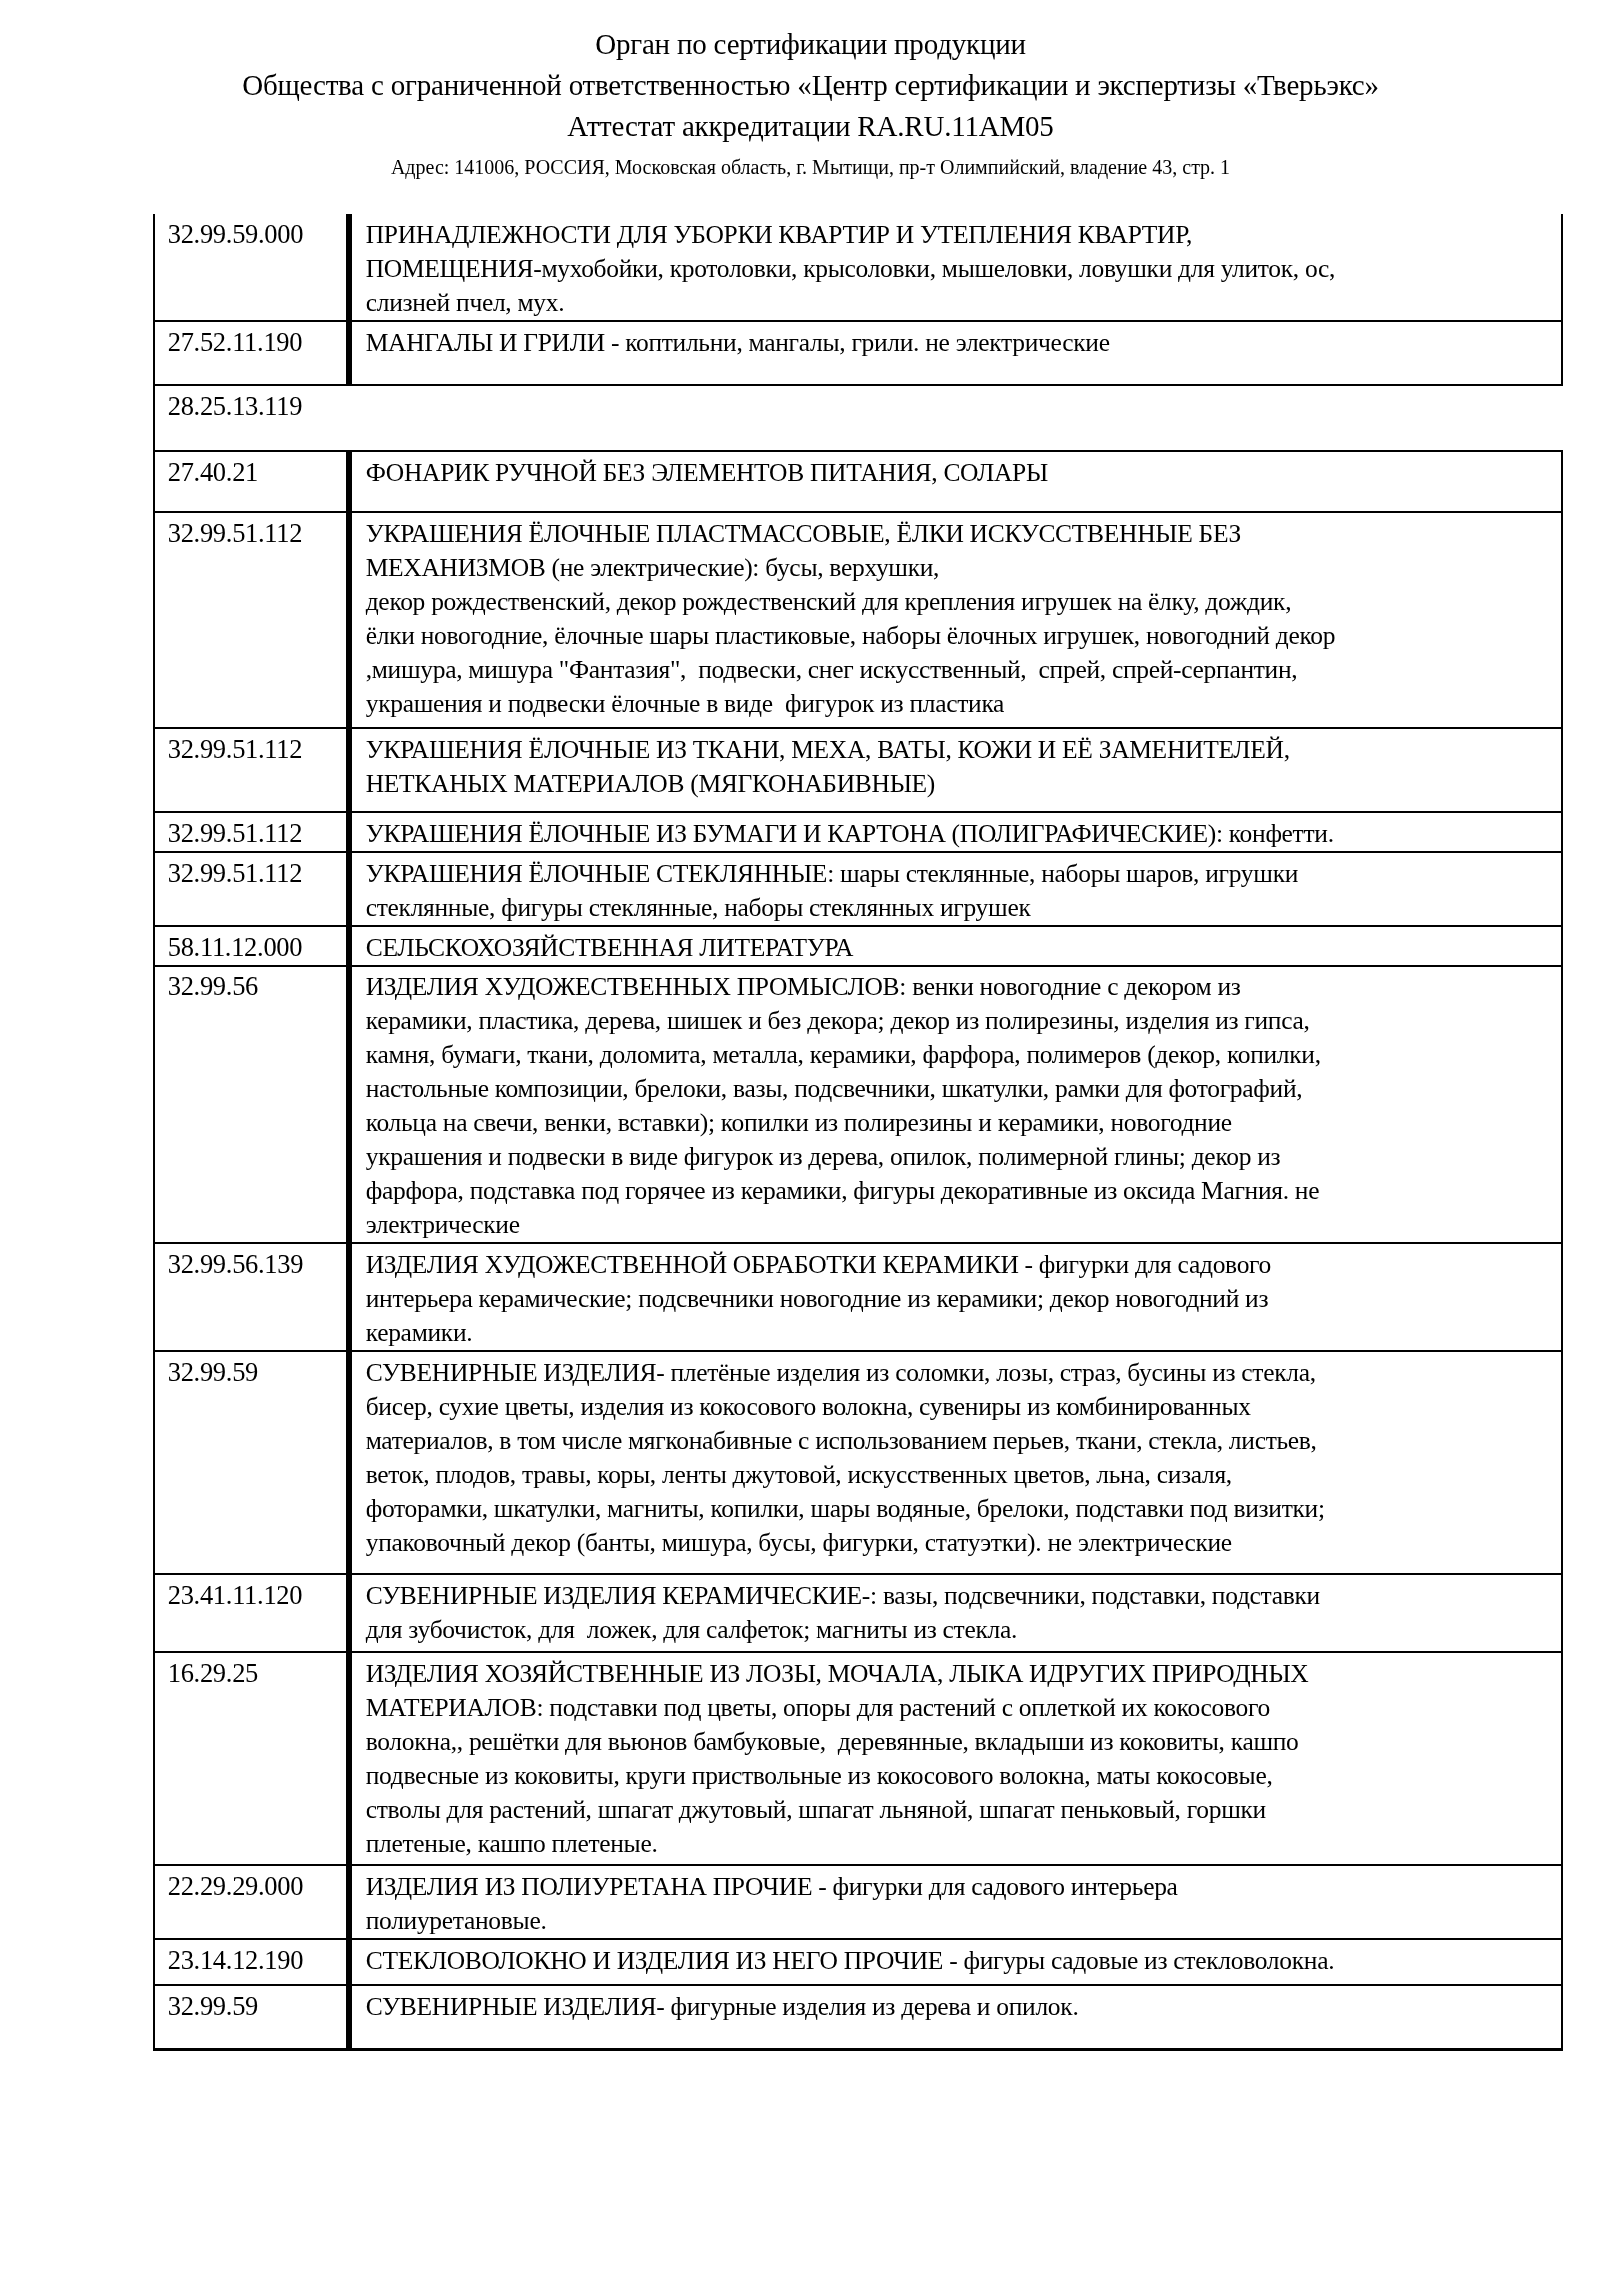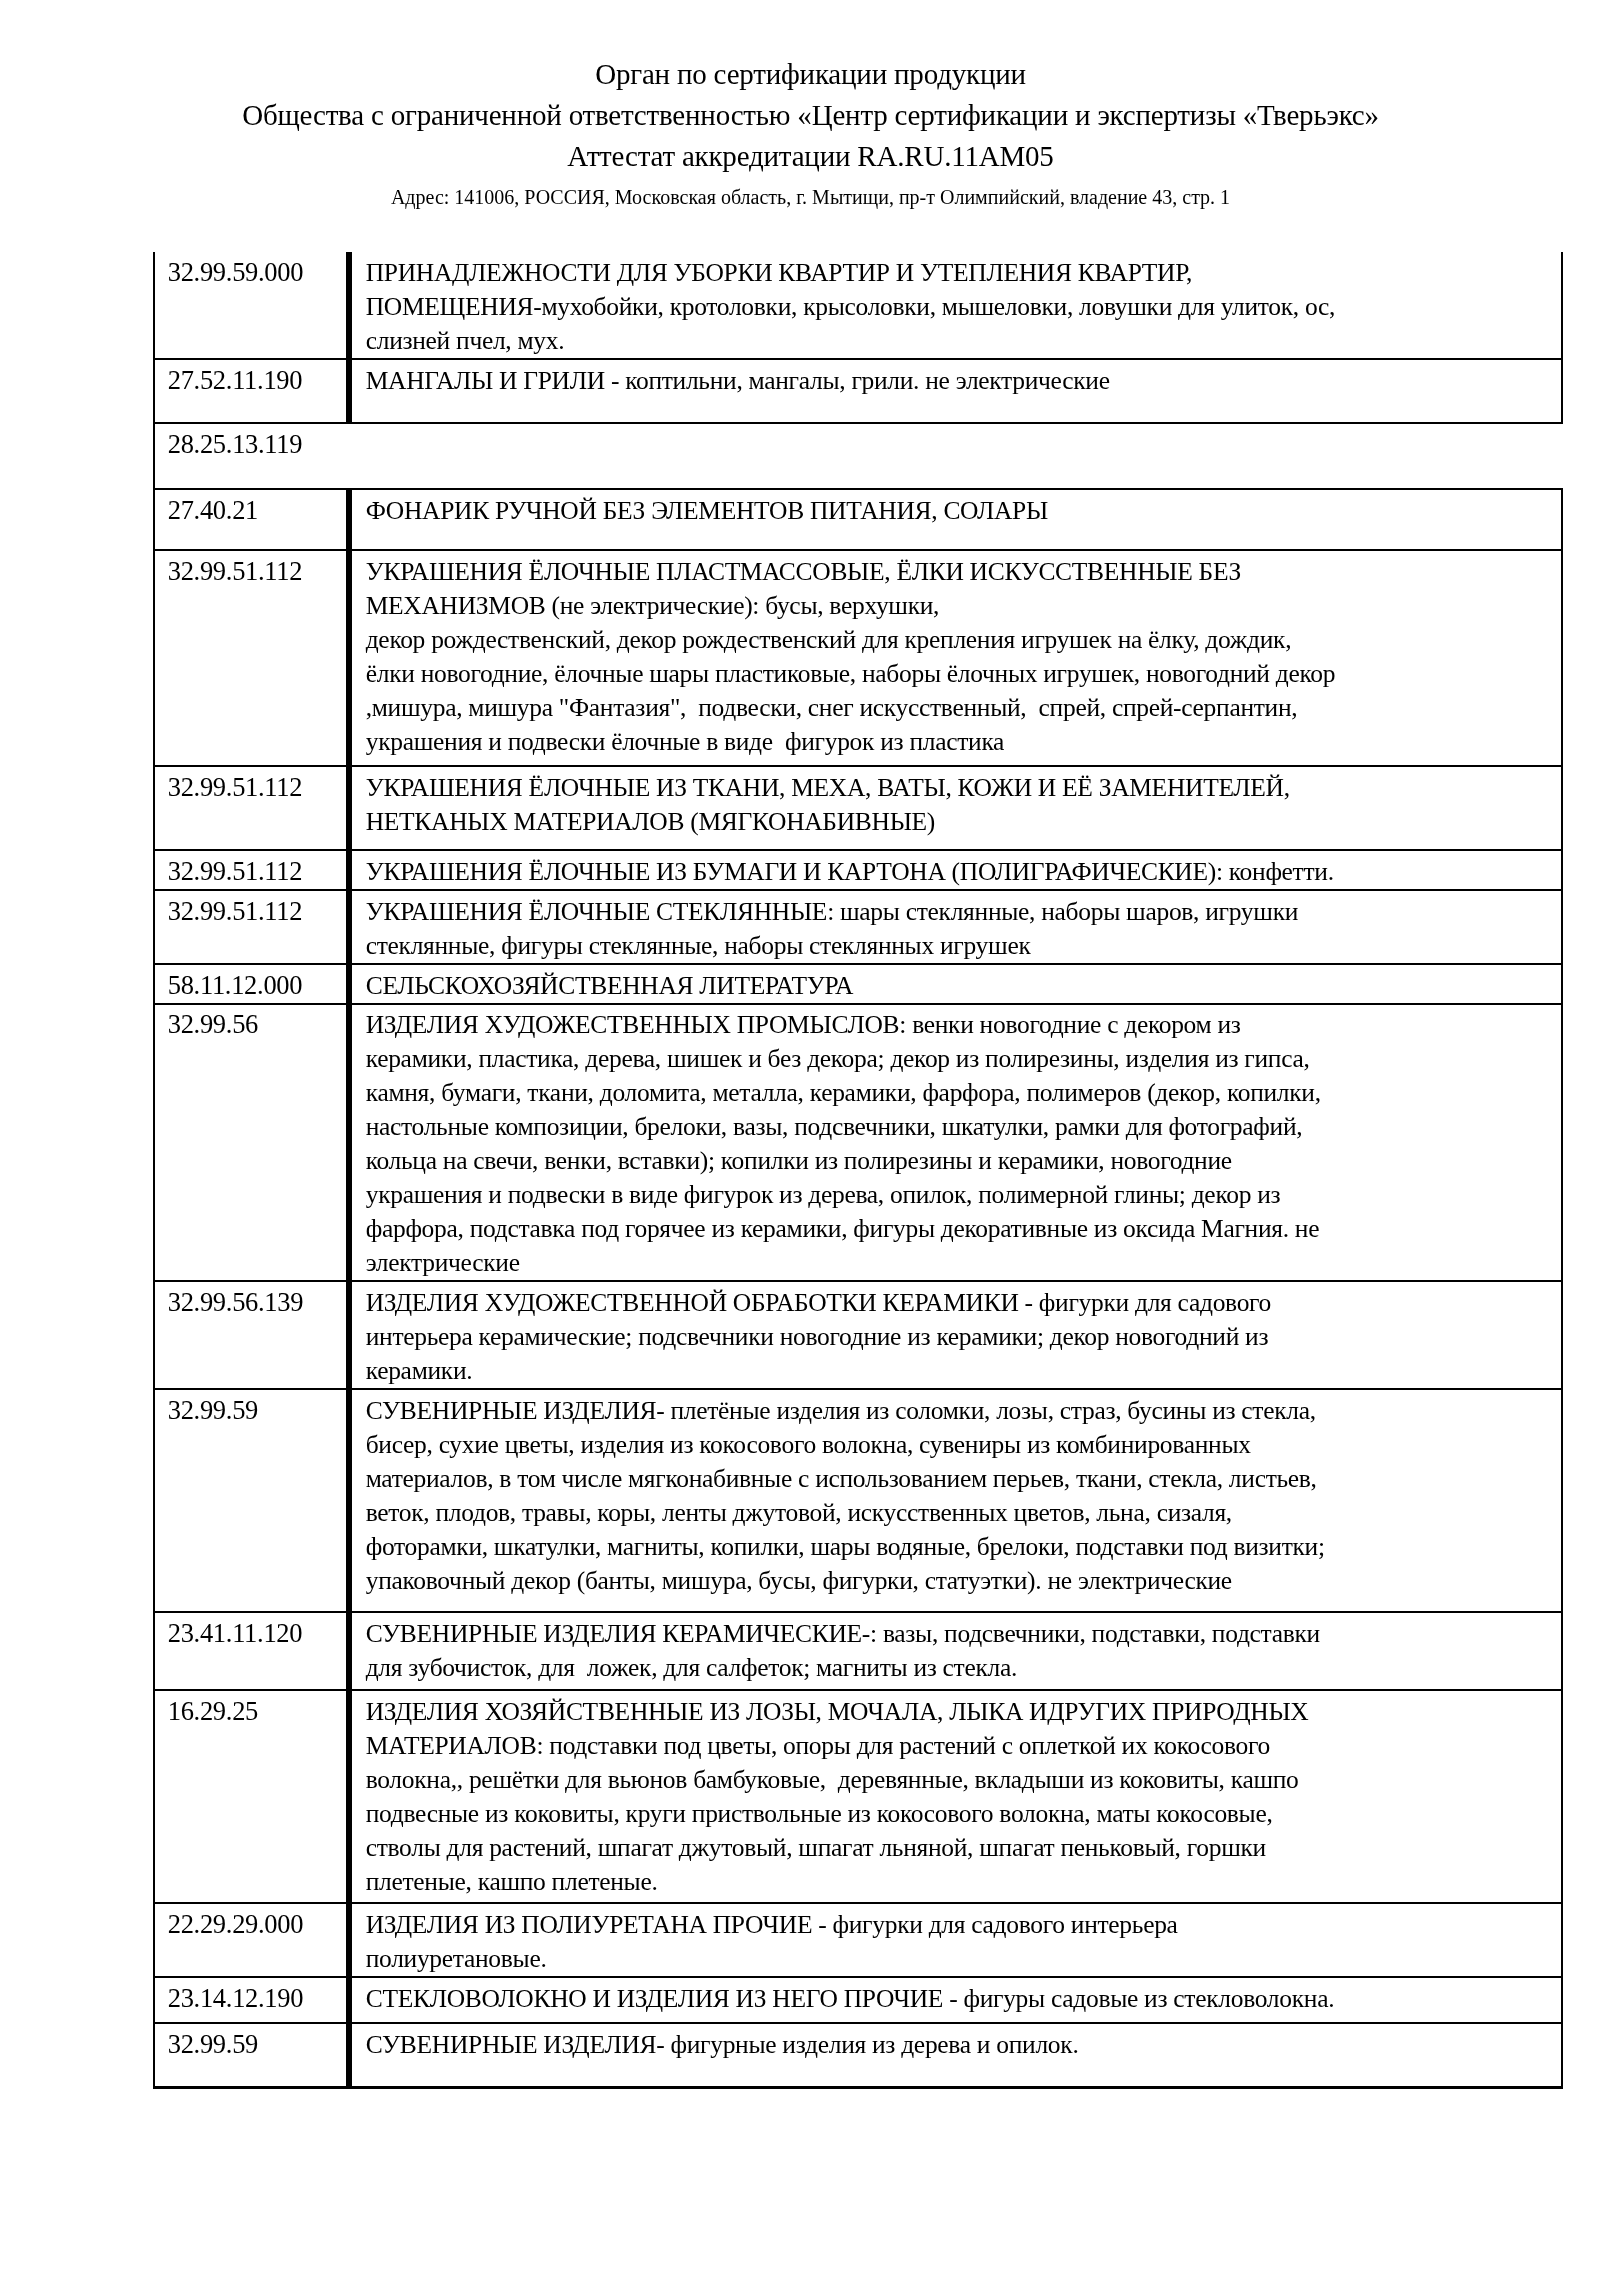--- a/index.html
+++ b/index.html
@@ -7,41 +7,41 @@
   .page {
     position: relative;
     width: 1621px;
     height: 2293px;
     background: #ffffff;
     color: #000000;
     font-family: "Liberation Serif", "DejaVu Serif", serif;
     overflow: hidden;
   }
   .header {
-    padding-top: 54px;
+    padding-top: 24px;
     text-align: center;
     color: #000000;
   }
   .header .h-line1,
   .header .h-line2,
   .header .h-line3 {
     font-size: 29px;
     line-height: 41px;
     letter-spacing: -0.2px;
     white-space: nowrap;
   }
   .header .h-address {
     margin-top: 6px;
     font-size: 20px;
     line-height: 29px;
     white-space: nowrap;
   }
   .products-table {
     margin-left: 153px;
-    margin-top: 40px;
+    margin-top: 32px;
     width: 1410px;
   }
   .row {
     display: flex;
     align-items: stretch;
     border-bottom: 2.9px solid #000000;
   }
   .row:last-child { border-bottom-width: 3.9px; }
   .cell-code {
     width: 193px;

